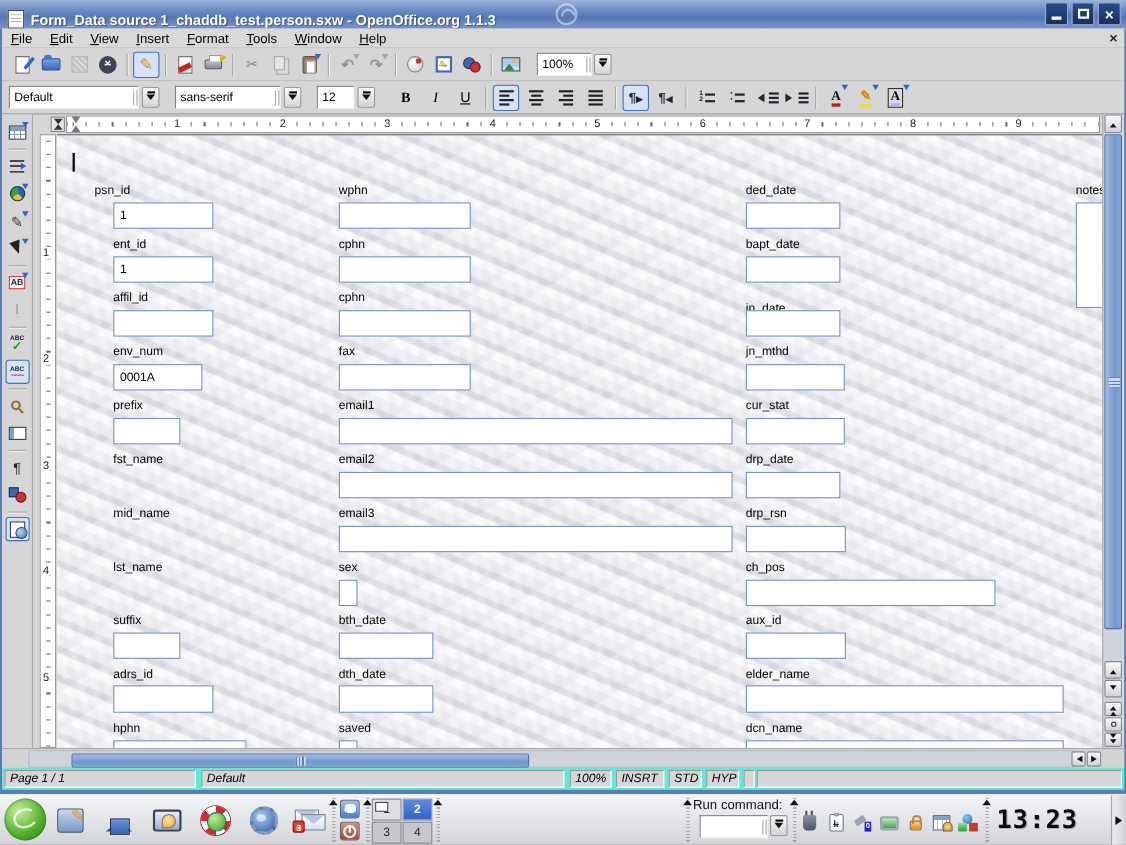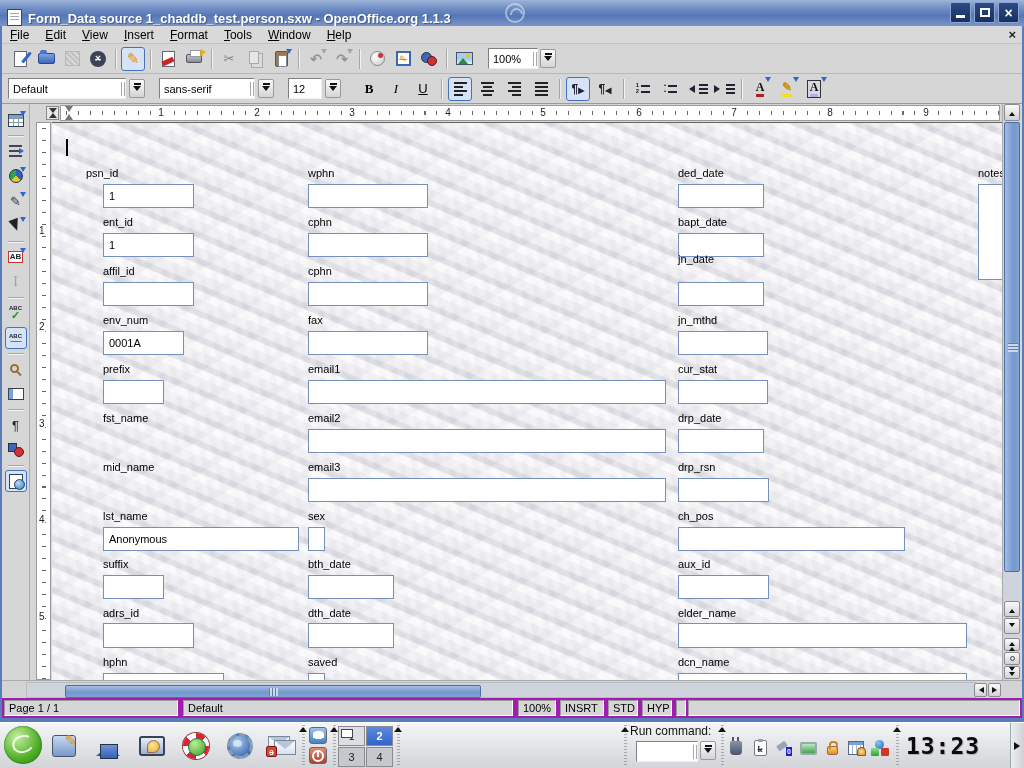--- a/index.html
+++ b/index.html
@@ -173,22 +173,22 @@
   .hbtn{position:absolute;top:2px;height:14px;width:13px;background:linear-gradient(#fafafa,#d2d2d6);
     border:1px solid #8a8a92;border-radius:2px;display:flex;align-items:center;justify-content:center;}
   .tri-l{border:4px solid transparent;border-right:6px solid #111;margin-right:2px;}
   .tri-r{border:4px solid transparent;border-left:6px solid #111;margin-left:2px;}
   .htrack{position:absolute;left:24px;top:1px;width:950px;height:16px;background:#cfd4dc;border:1px solid #b8bcc4;}
   .hthumb{position:absolute;left:38px;top:2px;width:416px;height:13px;border:1px solid #4a6da8;border-radius:2px;
     background:linear-gradient(#a5bce0,#7298cc 60%,#82a4d4);}
   .hthumb::after{content:"";position:absolute;top:2px;left:50%;width:9px;height:8px;margin-left:-4px;
     background:repeating-linear-gradient(90deg,#5b7fb4 0 1px,rgba(255,255,255,.6) 1px 3px);}
   
-  .statusbar{position:absolute;left:2px;top:698px;width:1020px;height:20px;background:#a21caf;
-    font-size:11px;color:#000;}
+  .statusbar{position:absolute;left:2px;top:698px;width:1020px;height:20px;background:#5eead4;
+    font-size:11px;color:#000;font-style:italic;}
   .scell{position:absolute;top:2px;height:16px;border:1px solid;border-color:#9a9a9a #fff #fff #9a9a9a;
     background:#d6d6d6;padding:1px 4px;overflow:hidden;white-space:nowrap;}
   .botborder{position:absolute;left:0;top:718px;width:1024px;height:4px;background:#5a7cb8;}
   
   .panel{position:absolute;left:0;top:722px;width:1024px;height:46px;
     background:linear-gradient(#f4f5f7,#d2d4d8);border-top:1px solid #fdfdfd;}
   .phandle{position:absolute;top:2px;width:6px;height:42px;
     background:repeating-linear-gradient(rgba(120,120,130,.55) 0 1px,transparent 1px 3px);
     background-size:3px 100%;background-repeat:no-repeat;background-position:center;}
   .phandle::before{content:"";position:absolute;left:-1px;top:-2px;border:4px solid transparent;border-bottom:5px solid #111;}
@@ -580,21 +580,20 @@
     <div class="fbox" style="left:51px;top:110px;width:91px;height:24px">1</div>
     <div class="flabel" style="left:51px;top:142px">affil_id</div>
     <div class="fbox" style="left:51px;top:159px;width:91px;height:24px"></div>
     <div class="flabel" style="left:51px;top:191px">env_num</div>
     <div class="fbox" style="left:51px;top:208px;width:81px;height:24px">0001A</div>
     <div class="flabel" style="left:51px;top:240px">prefix</div>
     <div class="fbox" style="left:51px;top:257px;width:61px;height:24px"></div>
     <div class="flabel" style="left:51px;top:289px">fst_name</div>
     <div class="flabel" style="left:51px;top:338px">mid_name</div>
     <div class="flabel" style="left:51px;top:387px">lst_name</div>
-    <div class="fbox" style="left:51px;top:404px;width:196px;height:24px">Anonymous</div>
     <div class="flabel" style="left:51px;top:435px">suffix</div>
     <div class="fbox" style="left:51px;top:452px;width:61px;height:24px"></div>
     <div class="flabel" style="left:51px;top:484px">adrs_id</div>
     <div class="fbox" style="left:51px;top:500px;width:91px;height:25px"></div>
     <div class="flabel" style="left:51px;top:533px">hphn</div>
     <div class="fbox" style="left:51px;top:550px;width:121px;height:24px"></div>
 
     <div class="flabel" style="left:256px;top:44px">wphn</div>
     <div class="fbox" style="left:256px;top:61px;width:120px;height:24px"></div>
     <div class="flabel" style="left:256px;top:93px">cphn</div>
@@ -615,21 +614,21 @@
     <div class="fbox" style="left:256px;top:452px;width:86px;height:24px"></div>
     <div class="flabel" style="left:256px;top:484px">dth_date</div>
     <div class="fbox" style="left:256px;top:500px;width:86px;height:25px"></div>
     <div class="flabel" style="left:256px;top:533px">saved</div>
     <div class="fbox" style="left:256px;top:550px;width:17px;height:24px"></div>
 
     <div class="flabel" style="left:626px;top:44px">ded_date</div>
     <div class="fbox" style="left:626px;top:61px;width:86px;height:24px"></div>
     <div class="flabel" style="left:626px;top:93px">bapt_date</div>
     <div class="fbox" style="left:626px;top:110px;width:86px;height:24px"></div>
-    <div class="flabel" style="left:626px;top:130px">jn_date</div>
+    <div class="flabel" style="left:626px;top:152px">jn_date</div>
     <div class="fbox" style="left:626px;top:159px;width:86px;height:24px"></div>
     <div class="flabel" style="left:626px;top:191px">jn_mthd</div>
     <div class="fbox" style="left:626px;top:208px;width:90px;height:24px"></div>
     <div class="flabel" style="left:626px;top:240px">cur_stat</div>
     <div class="fbox" style="left:626px;top:257px;width:90px;height:24px"></div>
     <div class="flabel" style="left:626px;top:289px">drp_date</div>
     <div class="fbox" style="left:626px;top:306px;width:86px;height:24px"></div>
     <div class="flabel" style="left:626px;top:338px">drp_rsn</div>
     <div class="fbox" style="left:626px;top:355px;width:91px;height:24px"></div>
     <div class="flabel" style="left:626px;top:387px">ch_pos</div>

